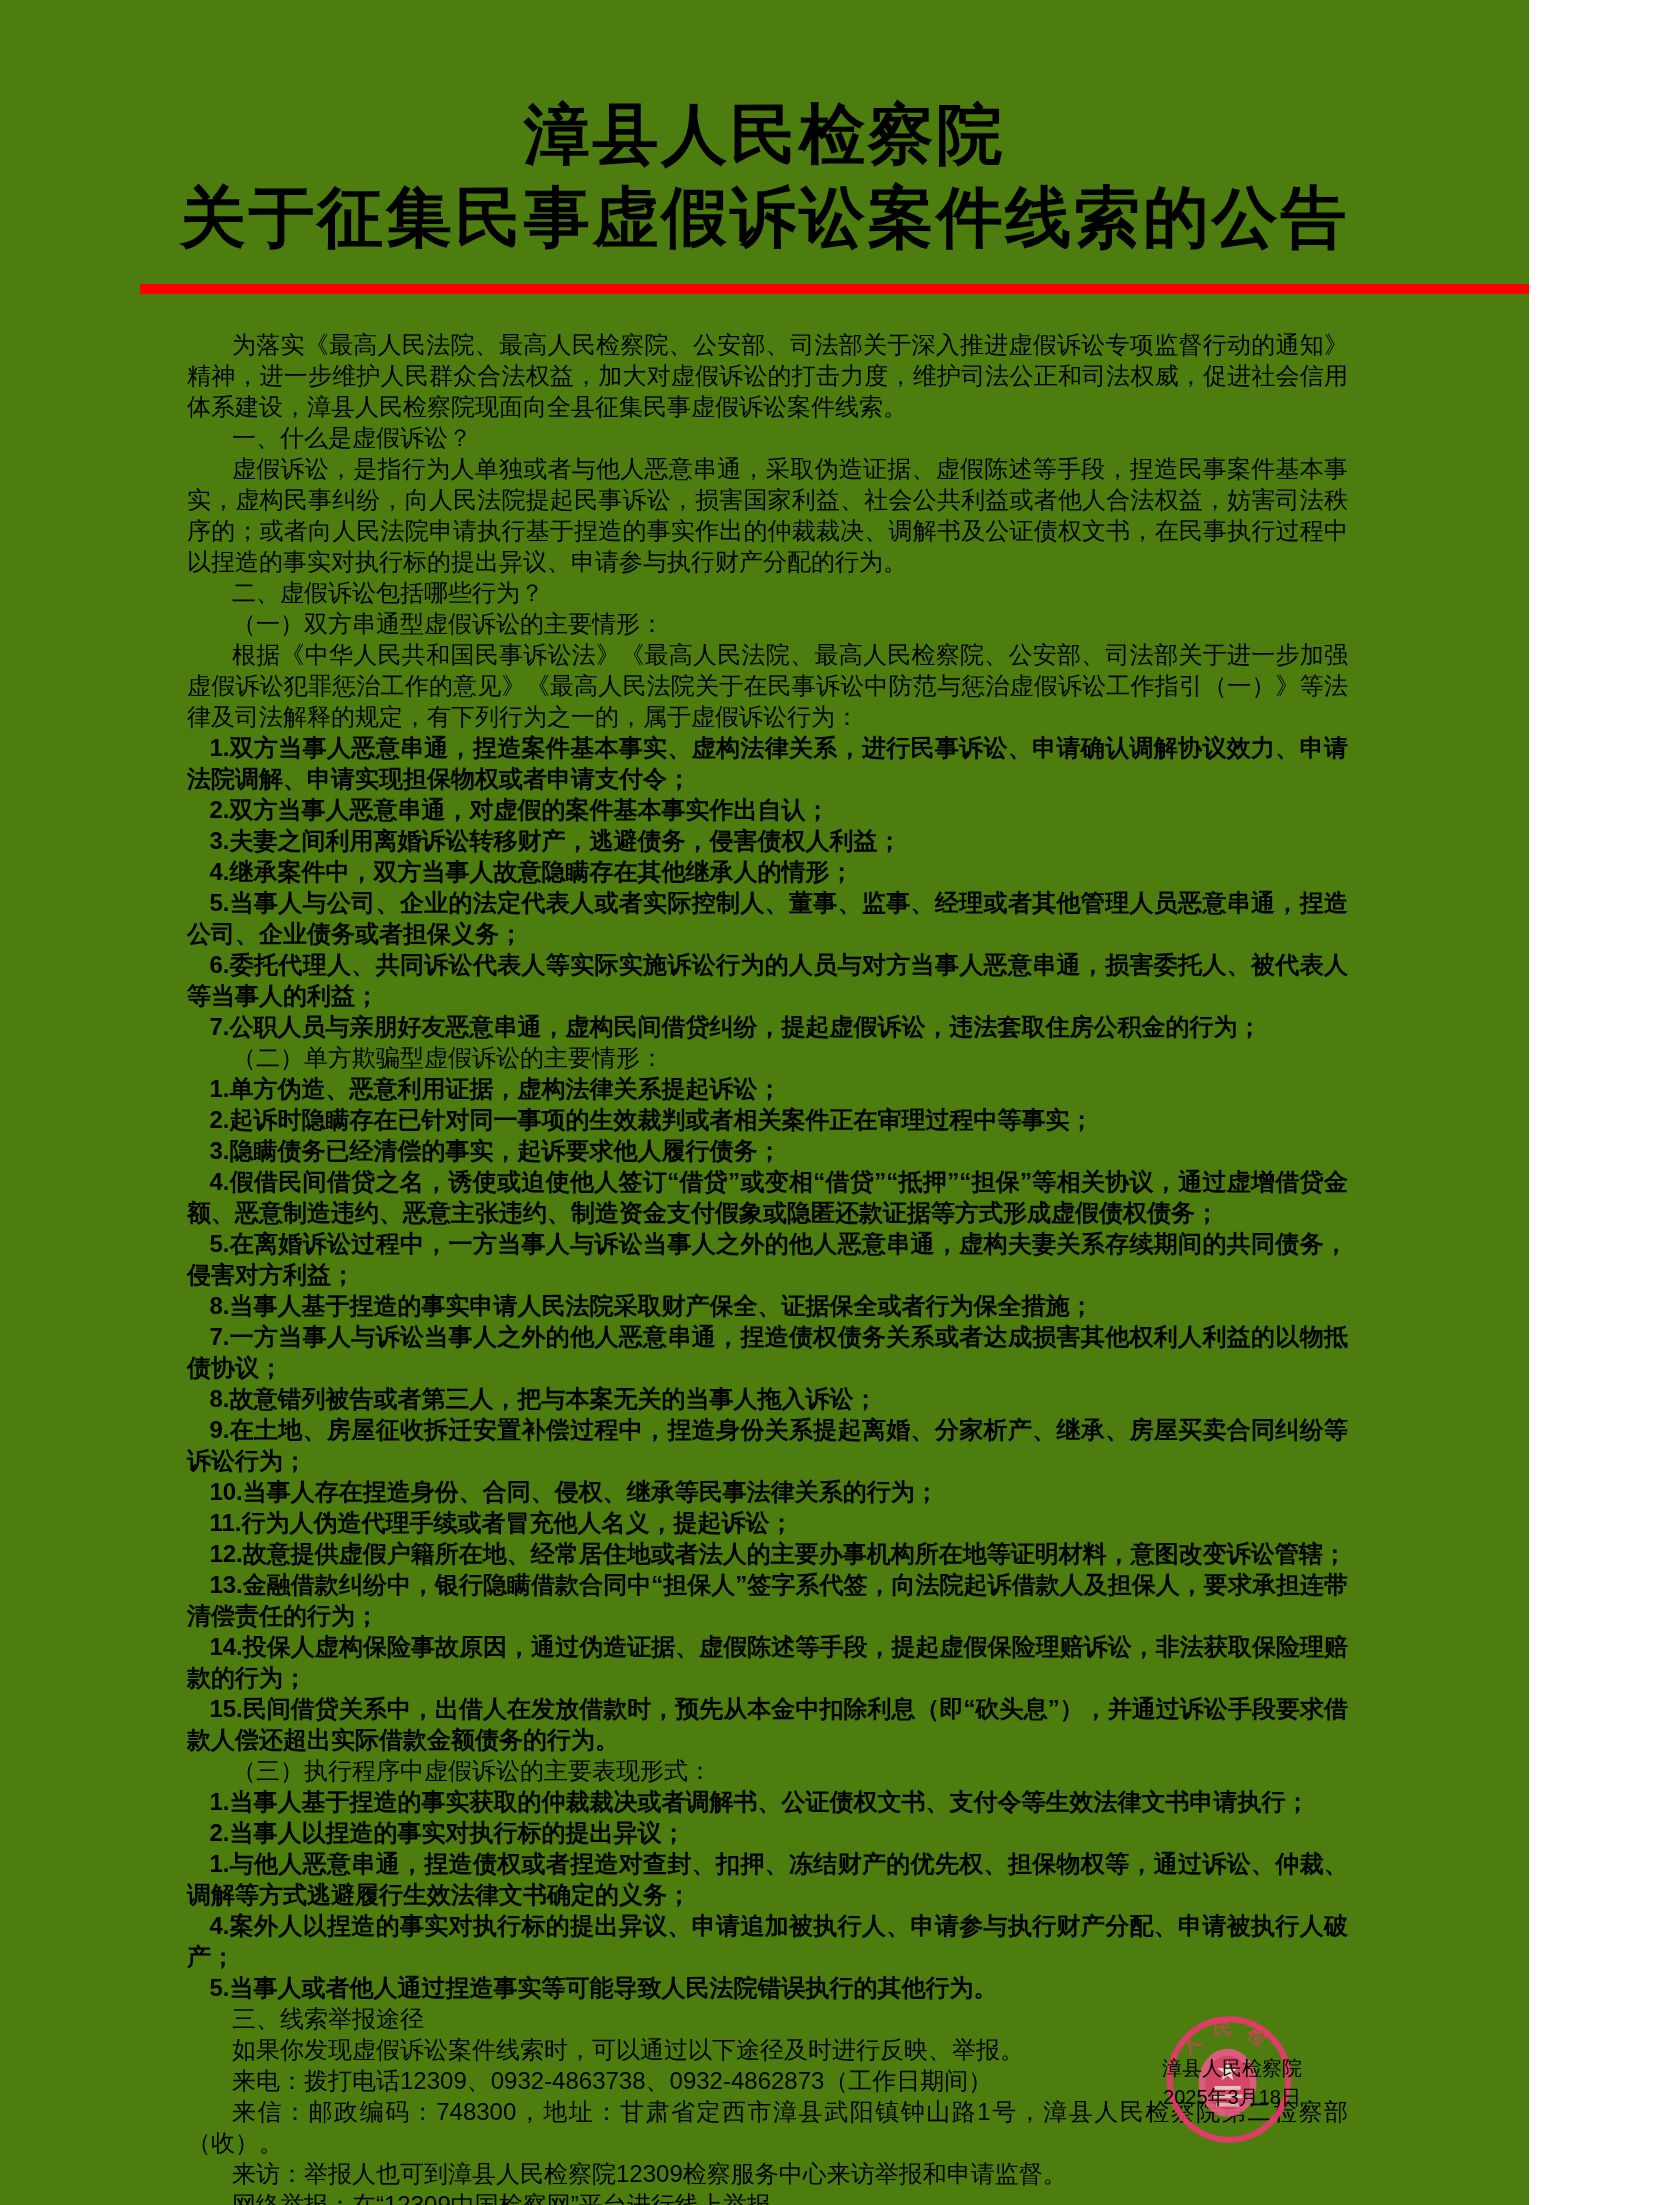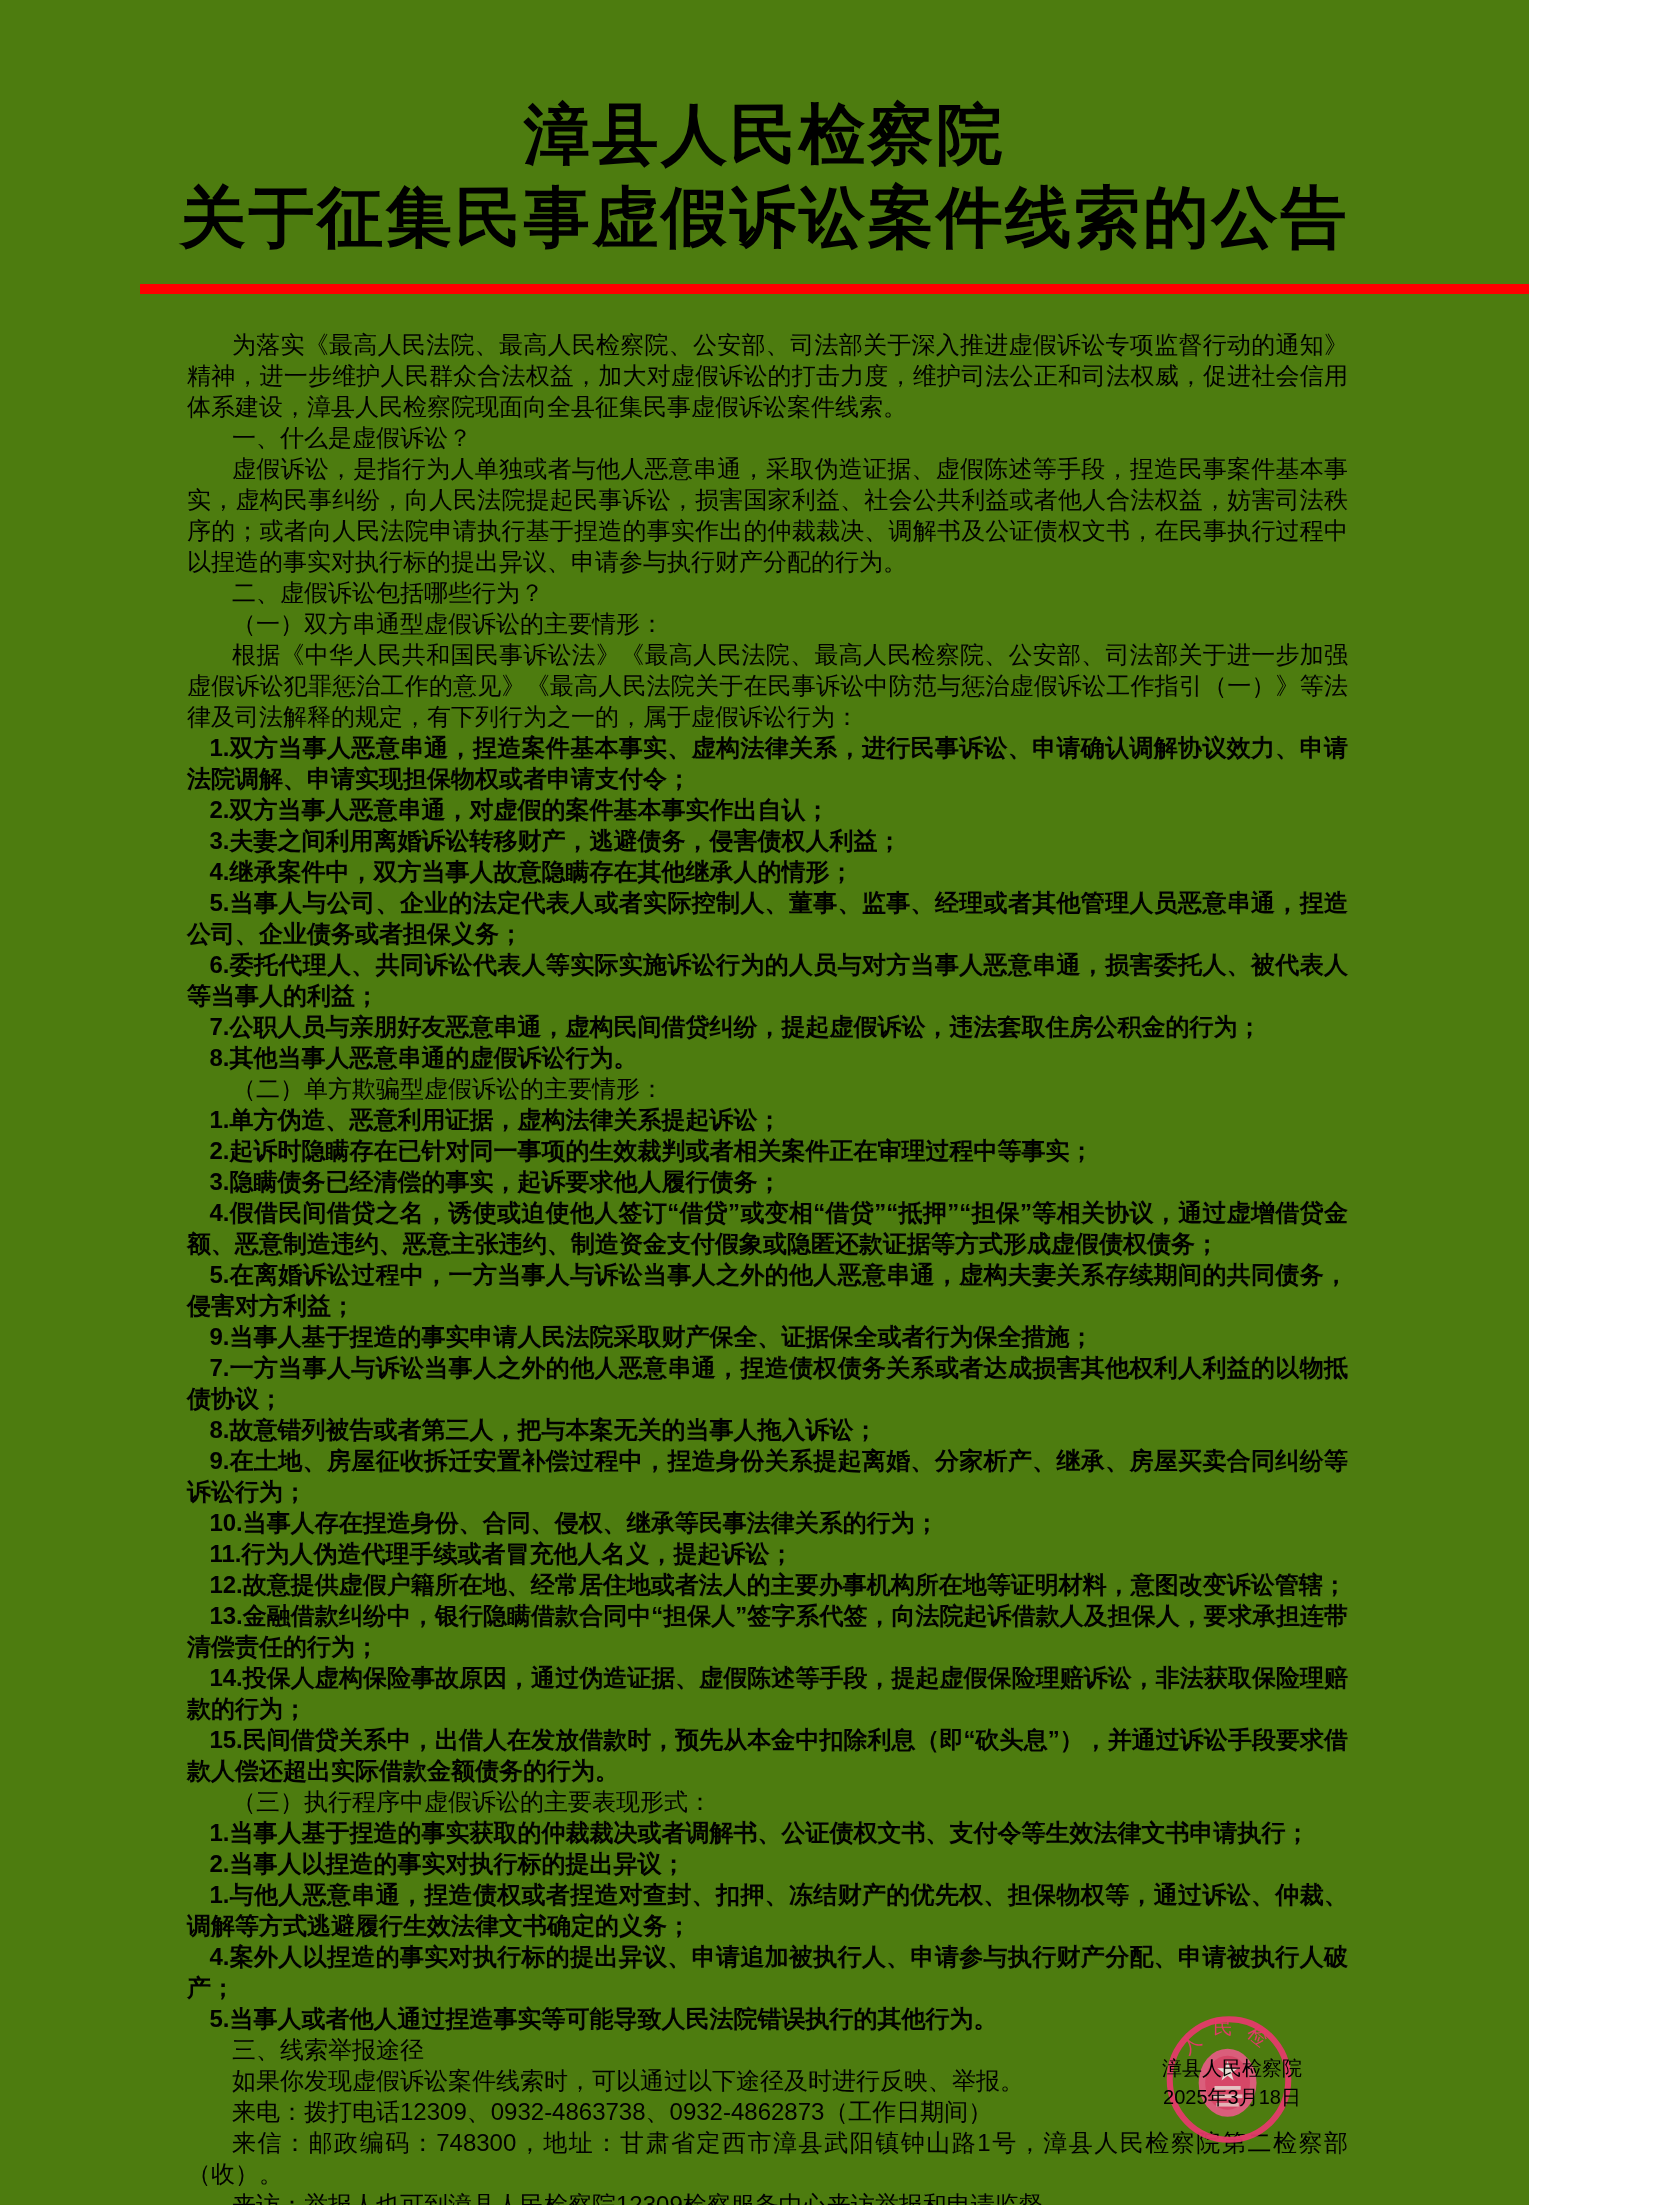--- a/index.html
+++ b/index.html
@@ -73,28 +73,27 @@
       <p class="heading">二、虚假诉讼包括哪些行为？</p>
       <p class="para">（一）双方串通型虚假诉讼的主要情形：</p>
       <p class="para">根据《中华人民共和国民事诉讼法》《最高人民法院、最高人民检察院、公安部、司法部关于进一步加强虚假诉讼犯罪惩治工作的意见》《最高人民法院关于在民事诉讼中防范与惩治虚假诉讼工作指引（一）》等法律及司法解释的规定，有下列行为之一的，属于虚假诉讼行为：</p>
       <p class="num">1.双方当事人恶意串通，捏造案件基本事实、虚构法律关系，进行民事诉讼、申请确认调解协议效力、申请法院调解、申请实现担保物权或者申请支付令；</p>
       <p class="num">2.双方当事人恶意串通，对虚假的案件基本事实作出自认；</p>
       <p class="num">3.夫妻之间利用离婚诉讼转移财产，逃避债务，侵害债权人利益；</p>
       <p class="num">4.继承案件中，双方当事人故意隐瞒存在其他继承人的情形；</p>
       <p class="num">5.当事人与公司、企业的法定代表人或者实际控制人、董事、监事、经理或者其他管理人员恶意串通，捏造公司、企业债务或者担保义务；</p>
       <p class="num">6.委托代理人、共同诉讼代表人等实际实施诉讼行为的人员与对方当事人恶意串通，损害委托人、被代表人等当事人的利益；</p>
       <p class="num">7.公职人员与亲朋好友恶意串通，虚构民间借贷纠纷，提起虚假诉讼，违法套取住房公积金的行为；</p>
-      <p class="num">8.其他当事人恶意串通的虚假诉讼行为。</p>
       <p class="para">（二）单方欺骗型虚假诉讼的主要情形：</p>
       <p class="num">1.单方伪造、恶意利用证据，虚构法律关系提起诉讼；</p>
       <p class="num">2.起诉时隐瞒存在已针对同一事项的生效裁判或者相关案件正在审理过程中等事实；</p>
       <p class="num">3.隐瞒债务已经清偿的事实，起诉要求他人履行债务；</p>
       <p class="num">4.假借民间借贷之名，诱使或迫使他人签订“借贷”或变相“借贷”“抵押”“担保”等相关协议，通过虚增借贷金额、恶意制造违约、恶意主张违约、制造资金支付假象或隐匿还款证据等方式形成虚假债权债务；</p>
       <p class="num">5.在离婚诉讼过程中，一方当事人与诉讼当事人之外的他人恶意串通，虚构夫妻关系存续期间的共同债务，侵害对方利益；</p>
-      <p class="num">9.当事人基于捏造的事实申请人民法院采取财产保全、证据保全或者行为保全措施；</p>
+      <p class="num">8.当事人基于捏造的事实申请人民法院采取财产保全、证据保全或者行为保全措施；</p>
       <p class="num">7.一方当事人与诉讼当事人之外的他人恶意串通，捏造债权债务关系或者达成损害其他权利人利益的以物抵债协议；</p>
       <p class="num">8.故意错列被告或者第三人，把与本案无关的当事人拖入诉讼；</p>
       <p class="num">9.在土地、房屋征收拆迁安置补偿过程中，捏造身份关系提起离婚、分家析产、继承、房屋买卖合同纠纷等诉讼行为；</p>
       <p class="num">10.当事人存在捏造身份、合同、侵权、继承等民事法律关系的行为；</p>
       <p class="num">11.行为人伪造代理手续或者冒充他人名义，提起诉讼；</p>
       <p class="num">12.故意提供虚假户籍所在地、经常居住地或者法人的主要办事机构所在地等证明材料，意图改变诉讼管辖；</p>
       <p class="num">13.金融借款纠纷中，银行隐瞒借款合同中“担保人”签字系代签，向法院起诉借款人及担保人，要求承担连带清偿责任的行为；</p>
       <p class="num">14.投保人虚构保险事故原因，通过伪造证据、虚假陈述等手段，提起虚假保险理赔诉讼，非法获取保险理赔款的行为；</p>
       <p class="num">15.民间借贷关系中，出借人在发放借款时，预先从本金中扣除利息（即“砍头息”），并通过诉讼手段要求借款人偿还超出实际借款金额债务的行为。</p>
       <p class="para">（三）执行程序中虚假诉讼的主要表现形式：</p>

